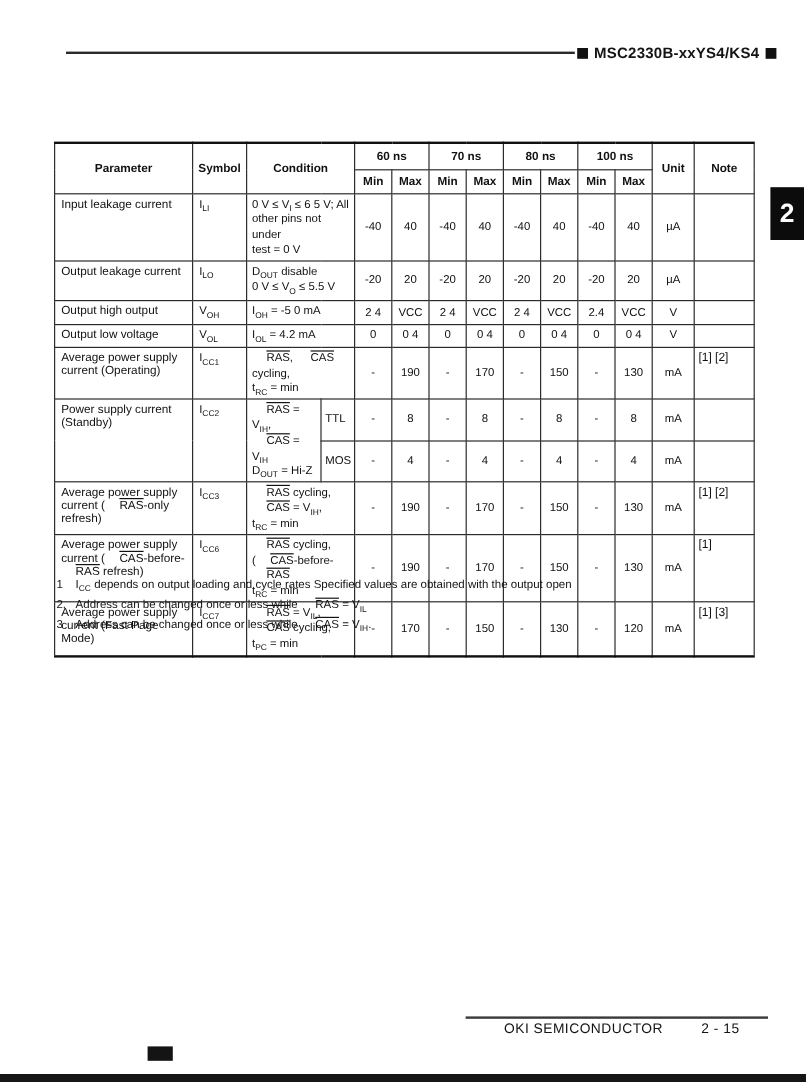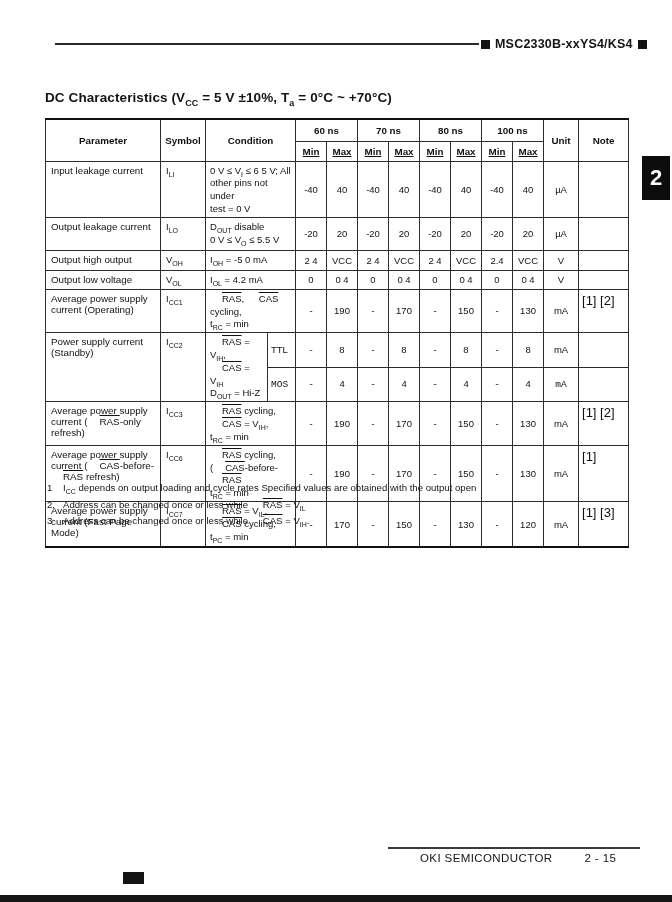--- a/index.html
+++ b/index.html
@@ -16,38 +16,38 @@
   
   .section-title { position:absolute; left:45px; top:90px; font-size:13.5px; font-weight:bold; letter-spacing:0.1px; }
   .section-title sub { font-size:9px; }
   
   .dc-table-wrap { position:absolute; left:45px; top:118px; }
   table { border-collapse:collapse; table-layout:fixed; width:583px; font-size:9.5px; color:#111;
     border-top:2.5px solid #111; border-bottom:2px solid #111; }
   th,td { border:1px solid #2c2c2c; padding:1px 3px; overflow:hidden; }
   thead th { font-weight:bold; font-size:9.8px; text-align:center; vertical-align:middle; background:#fff; }
   thead tr:nth-child(1){ height:22px; }
-  thead tr:nth-child(2){ height:20px;text-decoration:underline; }
+  thead tr:nth-child(2){ height:20px; }
   tbody tr:nth-child(1){ height:42px; }
   tbody tr:nth-child(2){ height:33px; }
   tbody tr:nth-child(3){ height:20px; }
   tbody tr:nth-child(4){ height:19px; }
   tbody tr:nth-child(5){ height:32px; }
   tbody tr:nth-child(6){ height:22px; }
-  tbody tr:nth-child(7){ height:22px;font-family:Liberation Mono, monospace; }
+  tbody tr:nth-child(7){ height:22px; }
   tbody tr:nth-child(8){ height:42px;margin-top:21px; }
   tbody tr:nth-child(9){ height:44px; }
   tbody tr:nth-child(10){ height:46px; }
   td.param { text-align:left; padding-left:5px; vertical-align:top; padding-top:3px; font-size:9.8px; }
   td.sym   { text-align:left; padding-left:5px; vertical-align:top; padding-top:3px; }
   td.cond  { text-align:left; padding-left:4px; vertical-align:top; padding-top:3px; white-space:pre-line; line-height:1.35; }
   td.sublabel { text-align:left; vertical-align:middle; }
   td.val  { text-align:center; vertical-align:middle; }
   td.unit { text-align:center; vertical-align:middle; }
-  td.note { text-align:left; vertical-align:top; padding-top:3px; font-size:13px; }
+  td.note { text-align:left; vertical-align:top; padding-top:3px; font-size:10px; }
   sub { font-size:7px; line-height:0; }
   .ovl { text-decoration:overline;padding-left:12px; }
   
   .footnotes { position:absolute; left:47px; top:483px; font-size:9.6px; line-height:1.1; }
   .footnote { display:flex; margin-bottom:6px; }
   .fn-num { width:16px; flex:none; }
   .footnotes sub { font-size:7px; }
   
   .footer-rule { position:absolute; left:388px; top:847px; width:252px; height:1.5px; background:#3a3a3a; }
   .footer-line { position:absolute; left:420px; top:852px; display:flex; gap:32px; font-size:11.5px; letter-spacing:0.4px; }
@@ -65,21 +65,20 @@
 
 <div class="page">
 
   <div class="top-rule"></div>
   <div class="header-right">
     <span class="sq"></span>
     <span>MSC2330B-xxYS4/KS4</span>
     <span class="sq"></span>
   </div>
 
-  <div class="section-title">DC Characteristics (V<sub>CC</sub> = 5 V ±10%, T<sub>a</sub> = 0°C ~ +70°C)</div>
 
   <div class="dc-table-wrap">
     <table>
       <colgroup>
         <col style="width:115px">
           <col style="width:45px">
           <col style="width:62px">
           <col style="width:28px">
         <col style="width:31px">
           <col style="width:31px">

